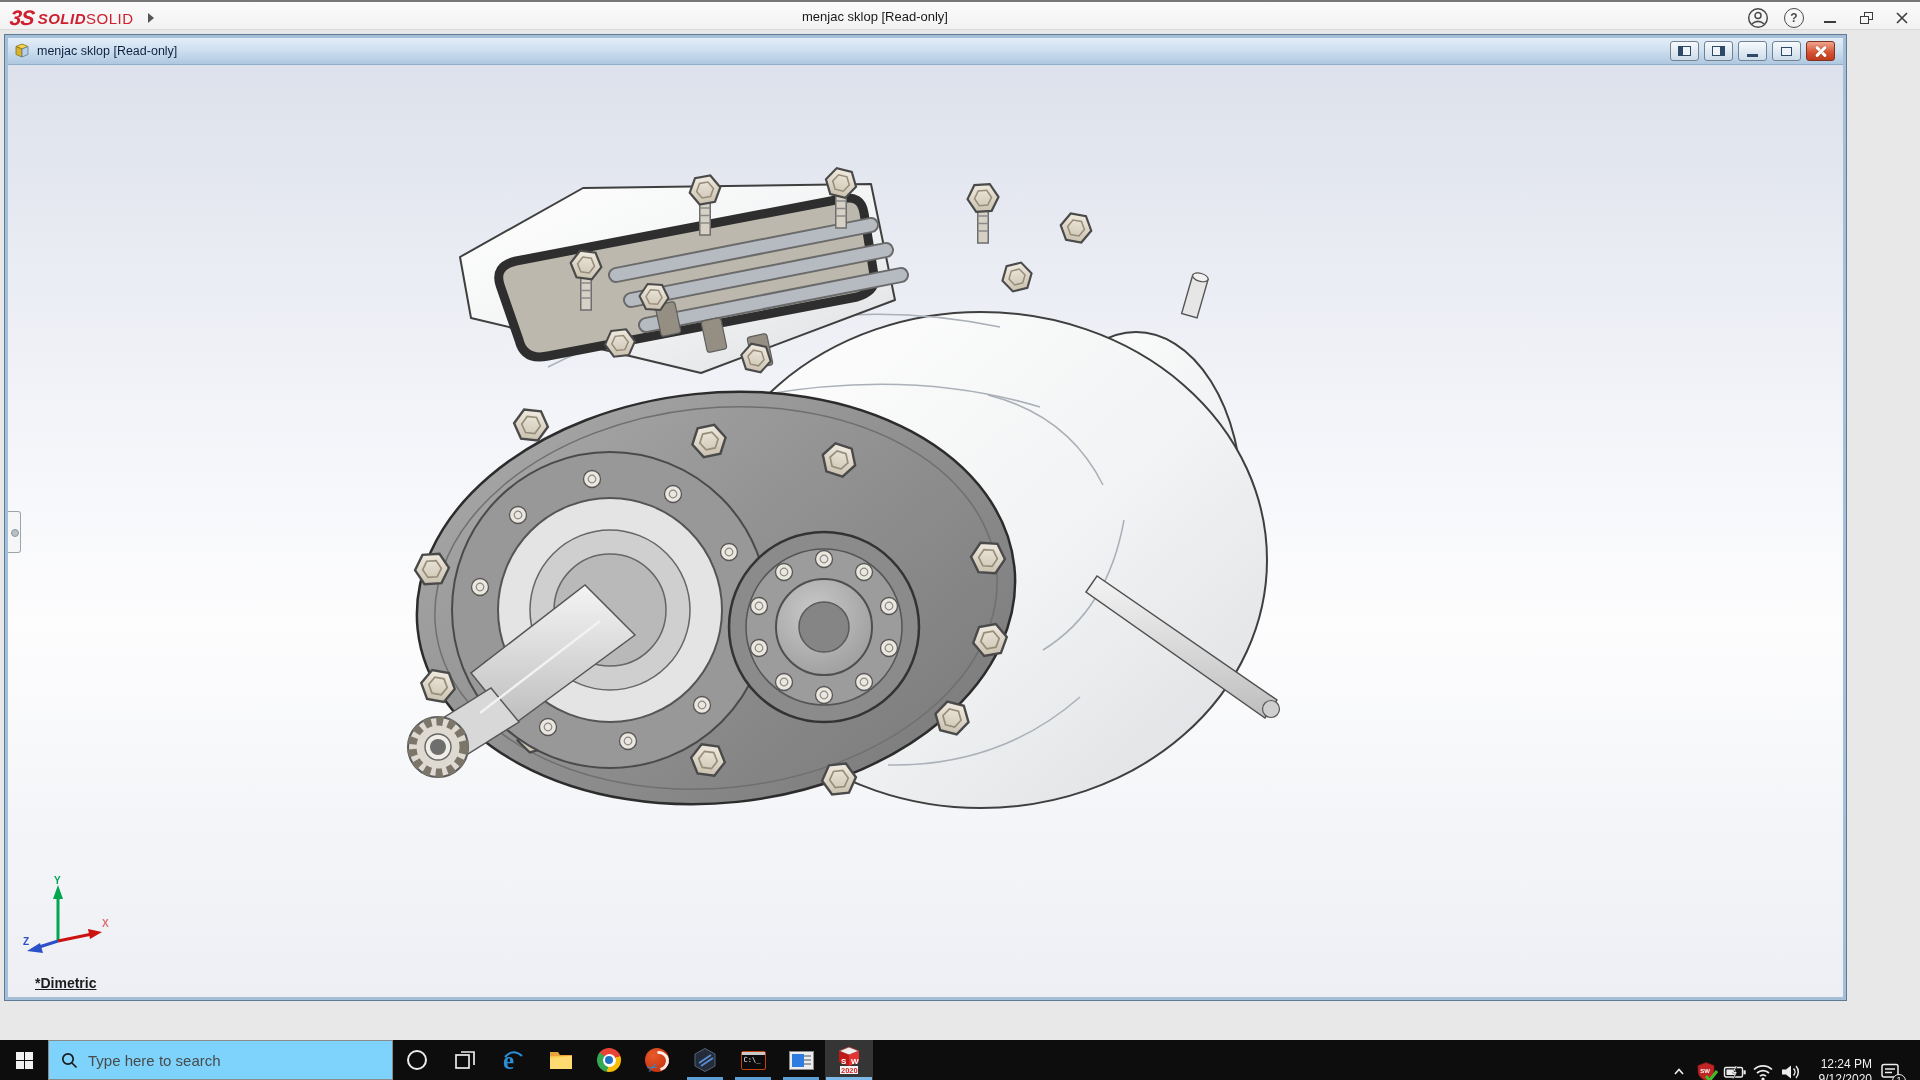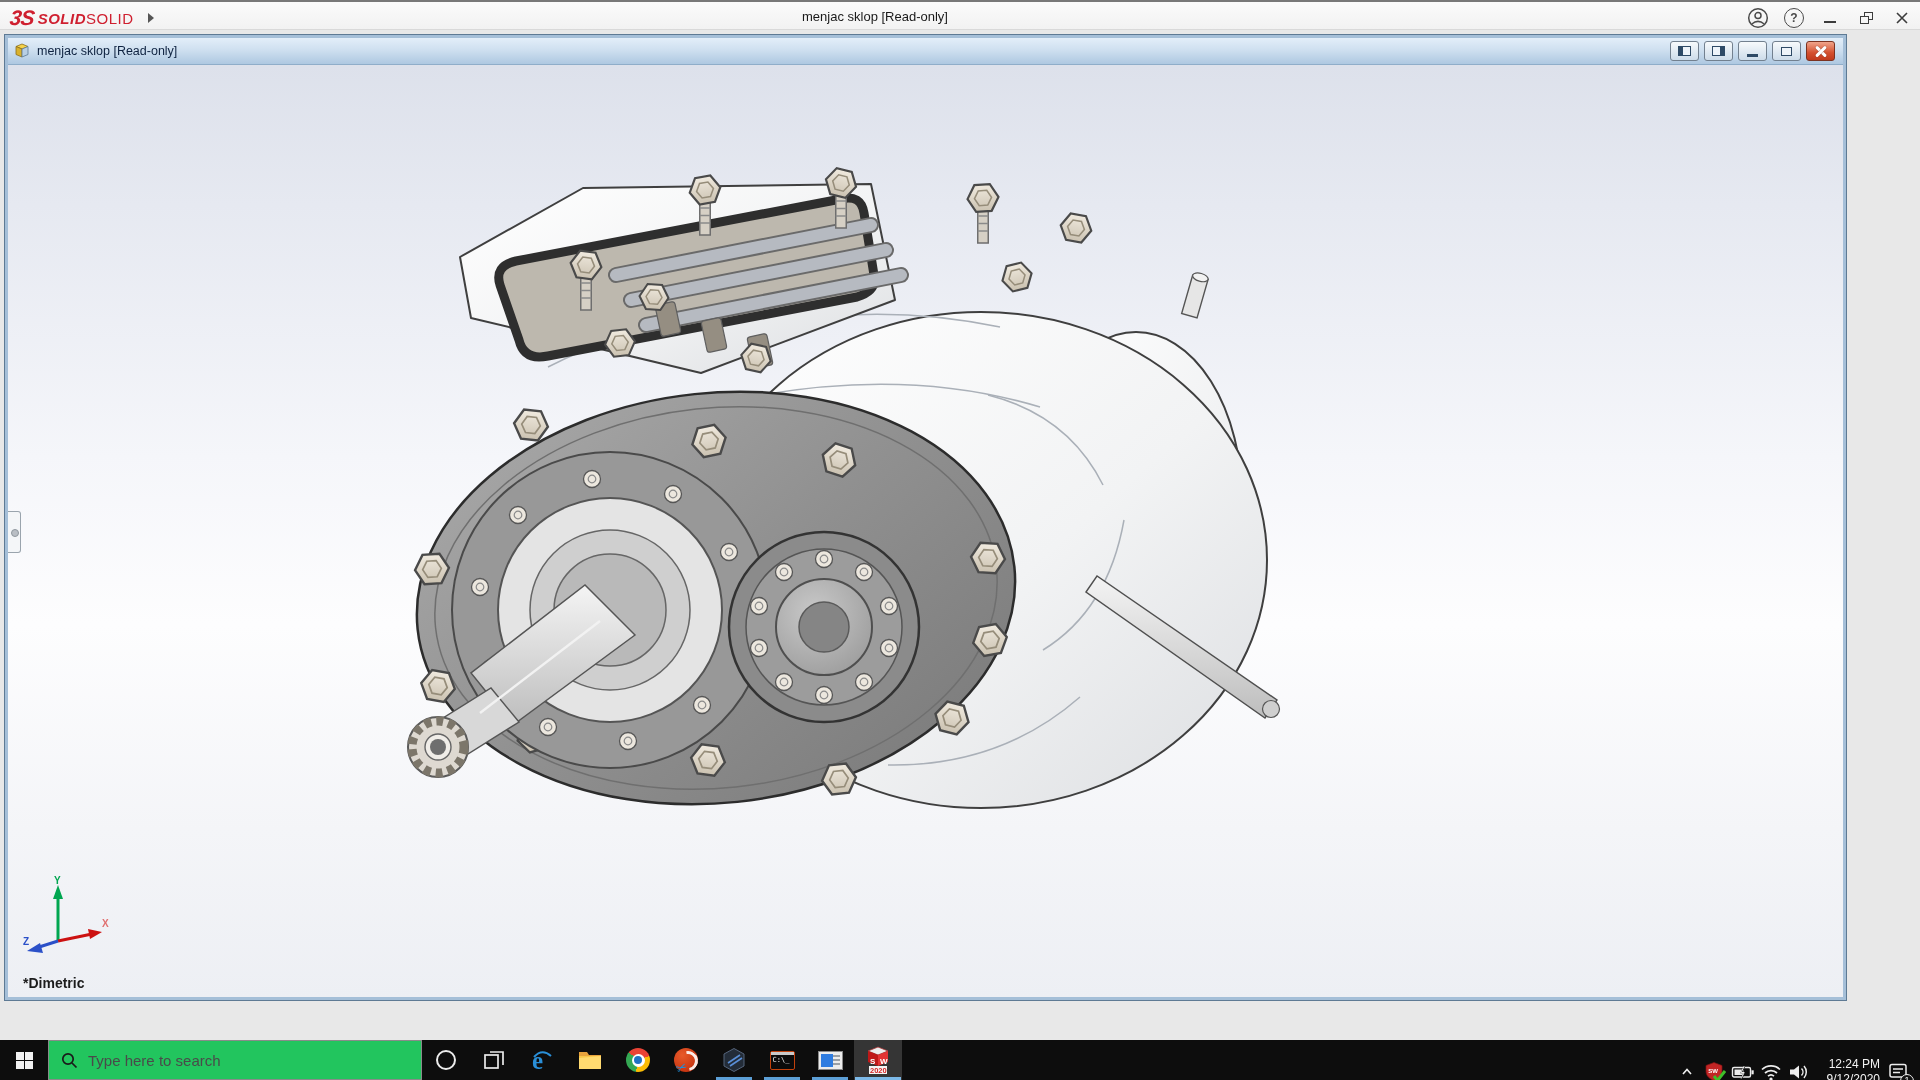--- a/index.html
+++ b/index.html
@@ -45,31 +45,31 @@
   .x-ic::before,.x-ic::after { content:""; position:absolute; left:-1px; top:5px; width:14px; height:3px; background:#fff; border-radius:2px; box-shadow:0 0 1px #7c3322; }
   .x-ic::before { transform:rotate(45deg); } .x-ic::after { transform:rotate(-45deg); }
 
   
   .viewport { position:absolute; left:0; top:27px; right:0; bottom:0; overflow:hidden;
     background:linear-gradient(180deg,#dde1eb 0%,#e6e9f1 15%,#f5f6fa 42%,#fdfdfe 60%,#f4f5f8 82%,#edeff4 100%); }
   .viewport svg.model { position:absolute; left:0; top:0; }
   .fm-tab { position:absolute; left:0px; top:446px; width:13px; height:42px; background:#f4f6f8;
     border:1px solid #9aa4ad; border-left:none; border-radius:0 3px 3px 0; }
   .fm-tab::after { content:""; position:absolute; left:3px; top:17px; width:6px; height:6px; border-radius:50%; background:#b9bec4; border:1px solid #8f979e; }
-  .view-label { position:absolute; left:15px; bottom:6px; font-size:14px; font-weight:bold; color:#1c1c1c; }
+  .view-label { position:absolute; left:27px; bottom:6px; font-size:14px; font-weight:bold; color:#1c1c1c;text-decoration:underline; }
   .triad { position:absolute; left:12px; bottom:38px; }
 
   
   .taskbar { position:absolute; left:0; bottom:0; width:1920px; height:40px; background:#0d0d0d; display:flex; align-items:stretch; }
   .tb-start { width:48px; display:flex; align-items:center; justify-content:center; }
   .win-logo { position:relative; width:17px; height:17px; }
   .win-logo i { position:absolute; width:8px; height:8px; background:#f2f2f2; }
   .win-logo i:nth-child(1){left:0;top:0;} .win-logo i:nth-child(2){right:0;top:0;}
   .win-logo i:nth-child(3){left:0;bottom:0;} .win-logo i:nth-child(4){right:0;bottom:0;}
-  .tb-search { width:374px; background:#22c55e; border:1px solid #8a8a8a; display:flex; align-items:center; padding-left:12px; gap:10px; }
+  .tb-search { width:345px; background:#7dd3fc; border:1px solid #8a8a8a; display:flex; align-items:center; padding-left:12px; gap:10px; }
   .tb-search input { border:none; outline:none; background:transparent; font-size:15px; color:#3a3a3a; width:270px; font-family:"Liberation Sans",sans-serif; }
   .tb-search input::placeholder { color:#4a4a4a; opacity:1; }
   .tb-cell { position:relative; width:48px; display:flex; align-items:center; justify-content:center; }
   .tb-cell.running::after { content:""; position:absolute; left:6px; right:6px; bottom:0; height:3px; background:#5c9fd6; }
   .tb-cell.active { background:#353535; }
   .tb-cell.active::after { left:1px; right:1px; background:#7cb9e8; }
   .ring { width:20px; height:20px; border:2.4px solid #ececec; border-radius:50%; }
   .chrome-ball { width:24px; height:24px; border-radius:50%;
     background:conic-gradient(from -50deg,#ea4335 0deg 120deg,#fbbc05 120deg 240deg,#34a853 240deg 360deg); position:relative; }
   .chrome-ball::before { content:""; position:absolute; left:5.5px; top:5.5px; width:13px; height:13px; border-radius:50%; background:#fff; }
@@ -77,21 +77,21 @@
   .vidtool { position:relative; width:24px; height:24px; border-radius:50%; background:radial-gradient(circle at 35% 30%,#e85a2a,#bb2707); }
   .vidtool::before { content:""; position:absolute; left:4px; top:3px; width:14px; height:14px; border-radius:50%; border:3px solid rgba(255,255,255,.9); border-left-color:transparent; border-bottom-color:transparent; transform:rotate(35deg); }
   .vidtool .sc { position:absolute; left:2px; bottom:-3px; font-size:13px; color:#1e8fdc; transform:rotate(-25deg); }
   .cmd-ic { position:relative; width:25px; height:19px; background:#0b0b0b; border:1px solid #c2410c; border-radius:2px; }
   .cmd-ic::before { content:""; position:absolute; left:0; top:0; right:0; height:3px; background:#c9c9c9; }
   .cmd-ic span { position:absolute; left:2px; top:4px; font-family:"DejaVu Sans Mono",monospace; font-size:7px; color:#eee; }
   .media-ic { position:relative; width:25px; height:19px; background:#ececec; border:1px solid #8a8a8a; }
   .media-ic::before { content:""; position:absolute; left:2px; top:2px; width:12px; height:13px; background:#2f7ce0; }
   .media-ic::after { content:""; position:absolute; right:2px; top:3px; width:7px; height:2px; background:#9aa0a6; box-shadow:0 4px 0 #9aa0a6,0 8px 0 #9aa0a6; }
   .sw-ic { position:relative; width:28px; height:28px; }
-  .tray { margin-left:auto; display:flex; align-items:center; gap:2px; padding-right:4px;margin-top:23px; }
+  .tray { margin-left:auto; display:flex; align-items:center; gap:2px; padding-right:12px;margin-top:23px; }
   .tray-ic { width:26px; height:40px; display:flex; align-items:center; justify-content:center; }
   .tray-clock { width:66px; text-align:right; color:#f2f2f2; font-size:12px; line-height:15px; padding-top:1px; }
   .notif { position:relative; width:34px; height:40px; display:flex; align-items:center; justify-content:center; }
   .badge { position:absolute; right:2px; bottom:4px; width:14px; height:14px; border-radius:50%; background:#111;
     border:1.4px solid #f0f0f0; color:#fff; font-size:9px; line-height:11px; text-align:center; }
 </style>
 </head>
 <body>
 
 <div class="screen">

